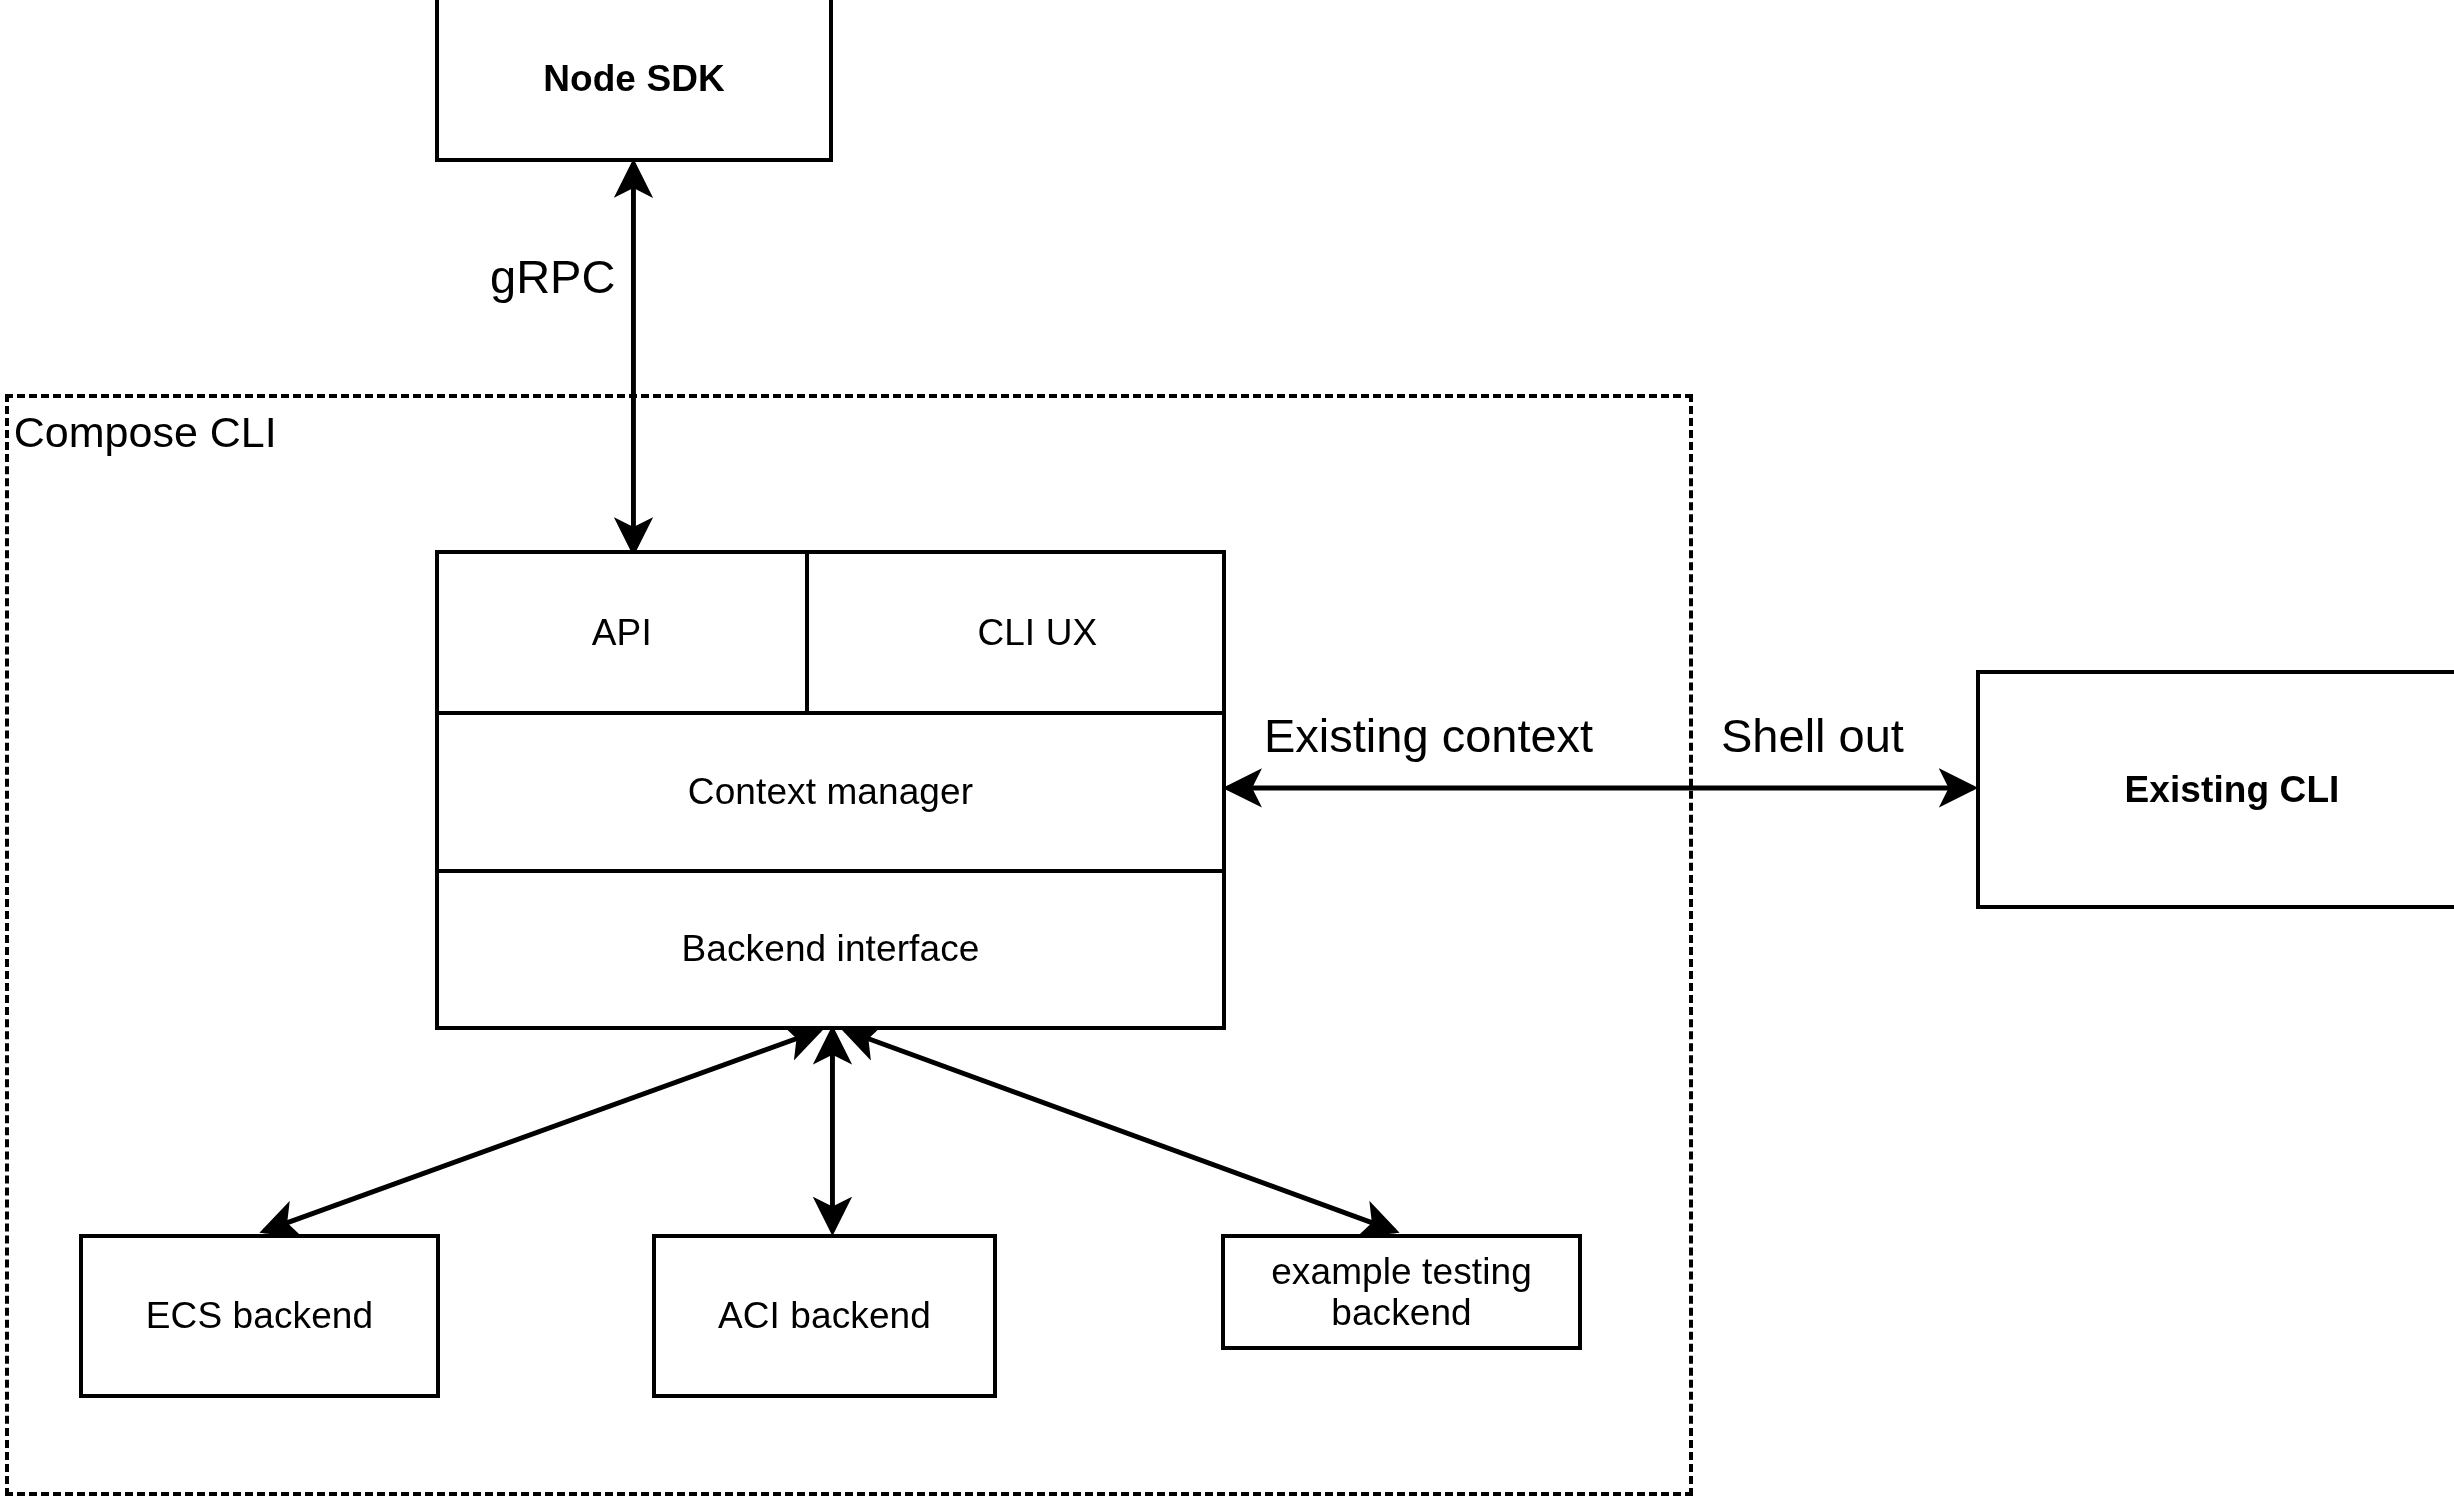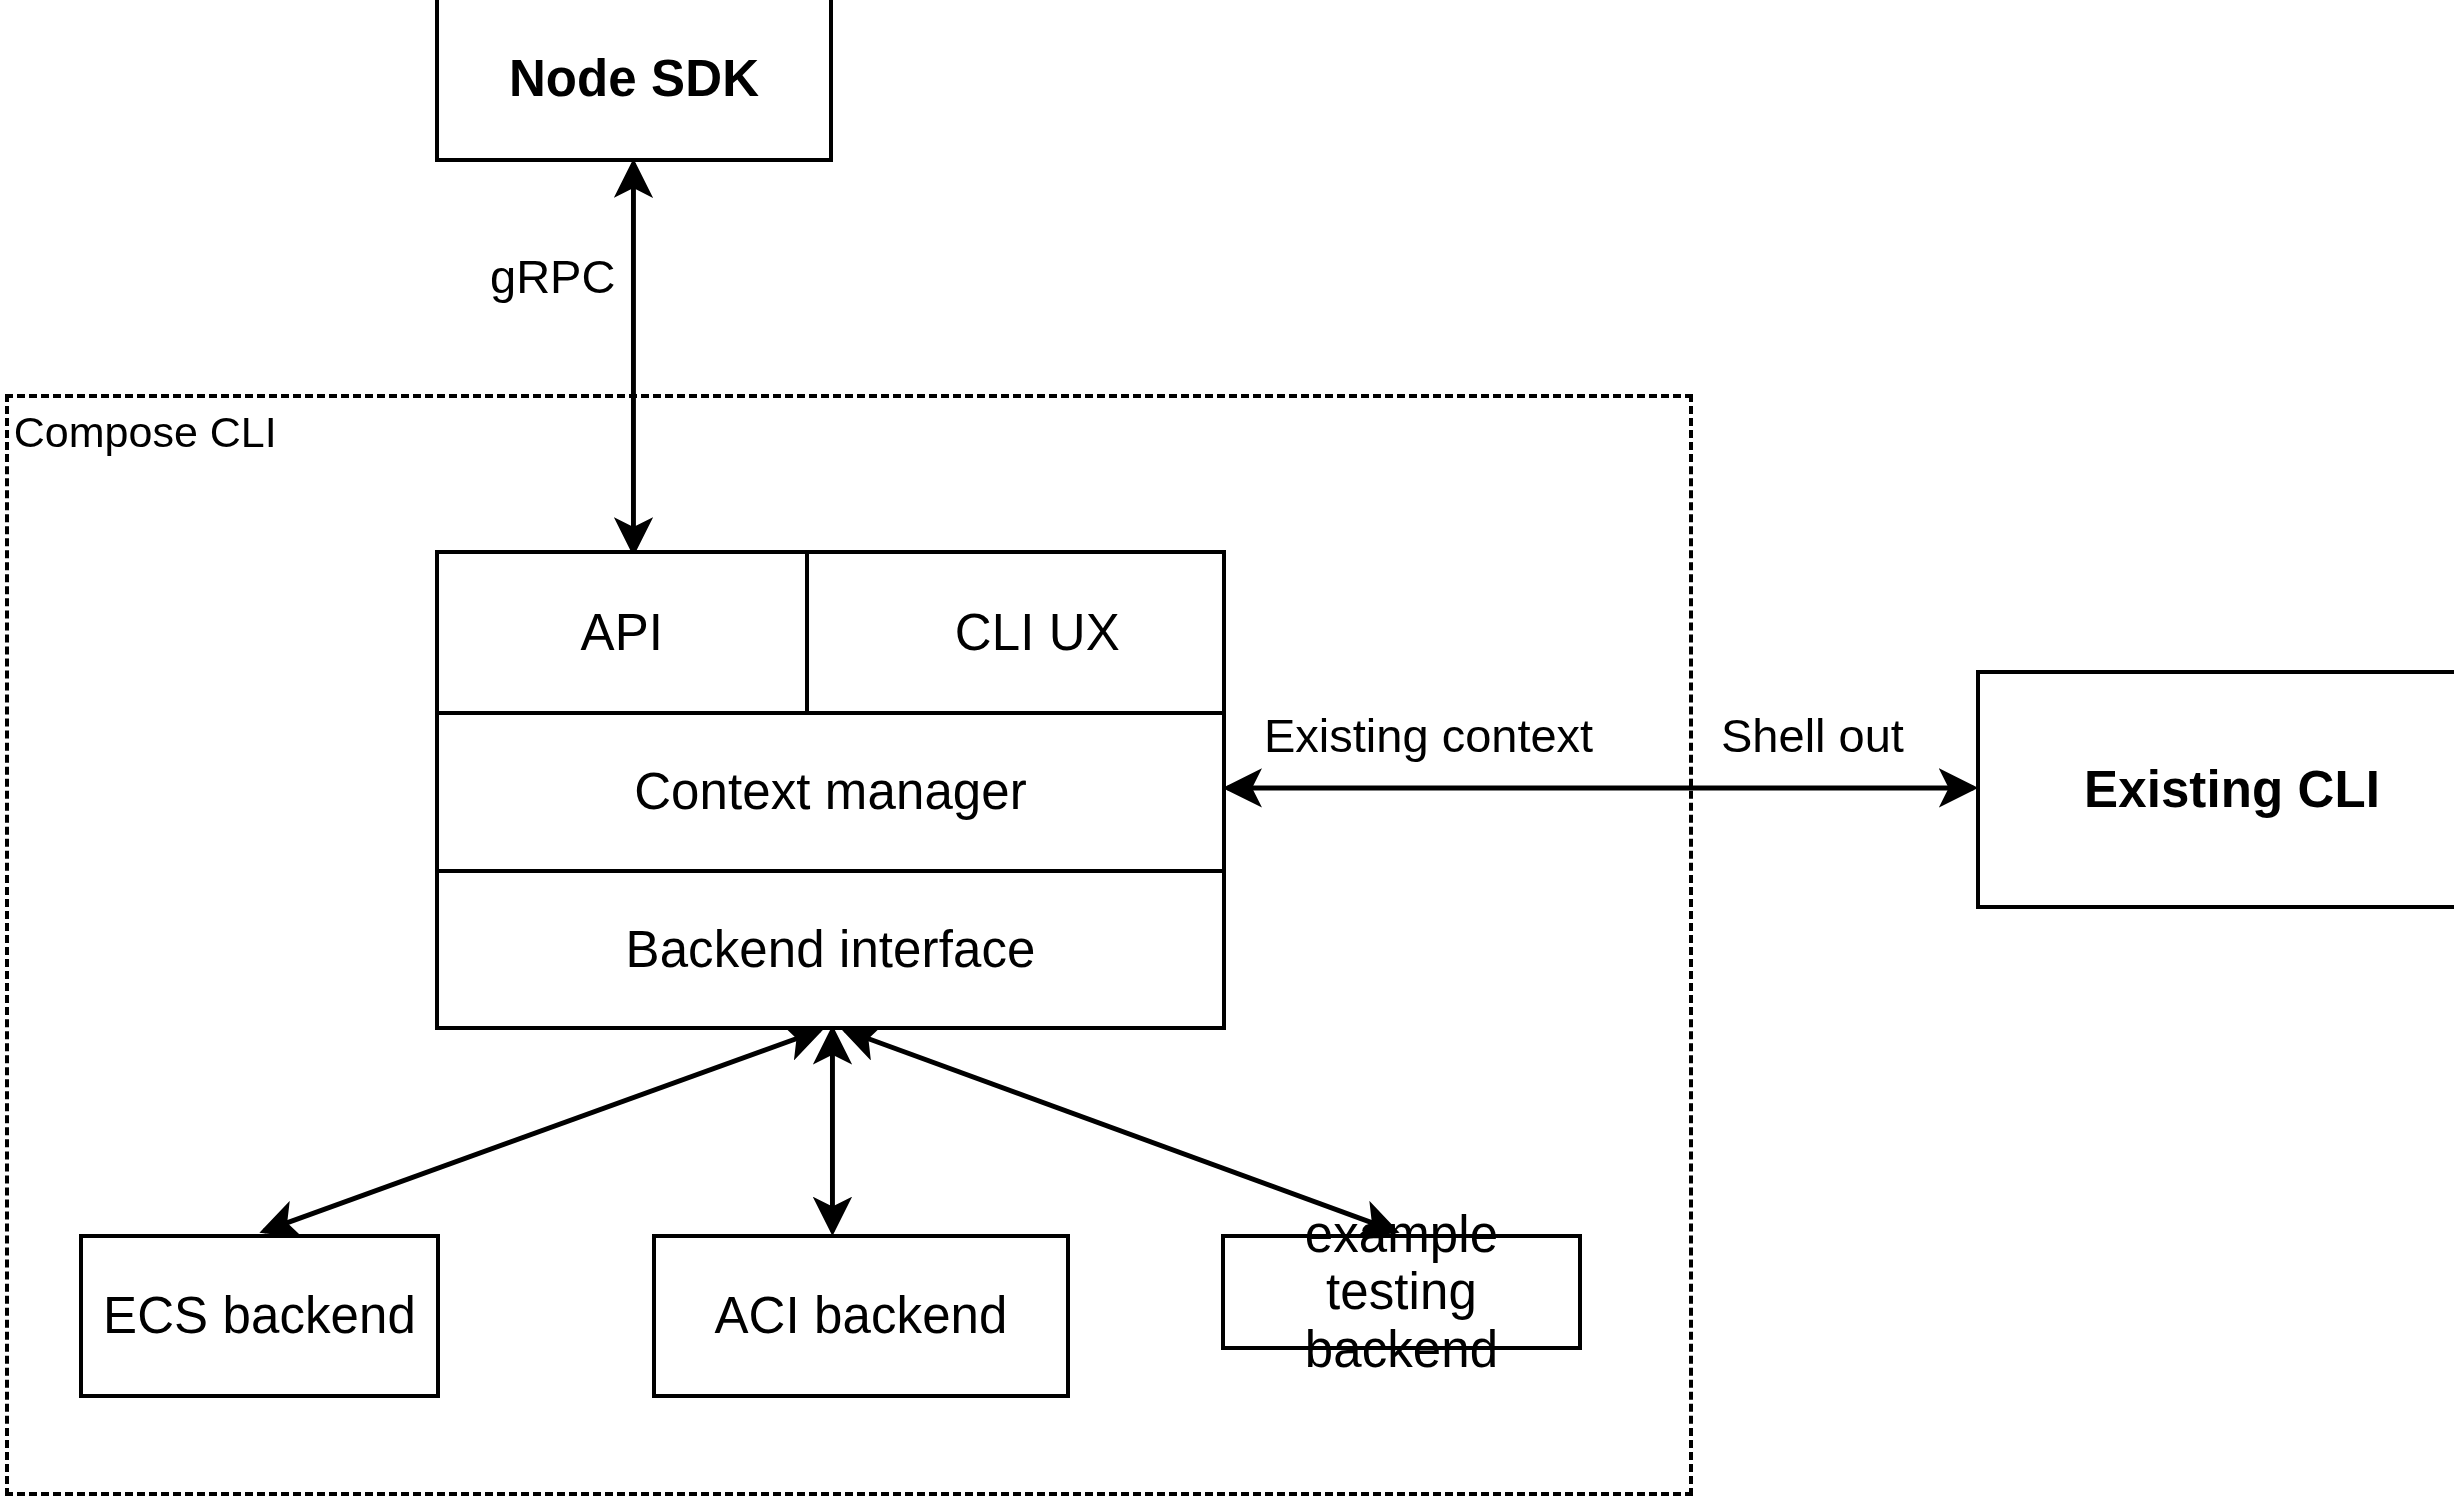--- a/index.html
+++ b/index.html
@@ -30,21 +30,21 @@
     box-sizing: border-box;
     border: 4.9px solid #000000;
     background: #ffffff;
     display: flex;
     align-items: center;
     justify-content: center;
     text-align: center;
     line-height: 1.12;
   }
   .node-label {
-    font-size: 51px;
+    font-size: 37px;
     font-weight: 400;
     letter-spacing: 0.1px;
     white-space: pre-line;
   }
   .node-label.bold { font-weight: 700; }
 
   
   #node-sdk-box { left: 435px; top: -4.9px; width: 398px; height: 167px; }
 
   
@@ -93,21 +93,21 @@
     height: 100%;
     box-sizing: border-box;
   }
   #cell-api { border-right: 4.9px solid #000000; }
 
   
   #existing-cli-box { left: 1976px; top: 670px; width: 512px; height: 239px; }
 
   
   #ecs-backend-box { left: 79px; top: 1234px; width: 361px; height: 164px; }
-  #aci-backend-box { left: 652px; top: 1234px; width: 418px; height: 164px; }
+  #aci-backend-box { left: 652px; top: 1234px; width: 345px; height: 164px; }
   #example-backend-box { left: 1221px; top: 1234px; width: 361px; height: 116px; }
 
   
   .edge-label {
     position: absolute;
     font-size: 47px;
     white-space: nowrap;
   }
   #grpc-label { left: 490px; top: 249px; }
   #existing-context-label { left: 1264px; top: 708px; }

